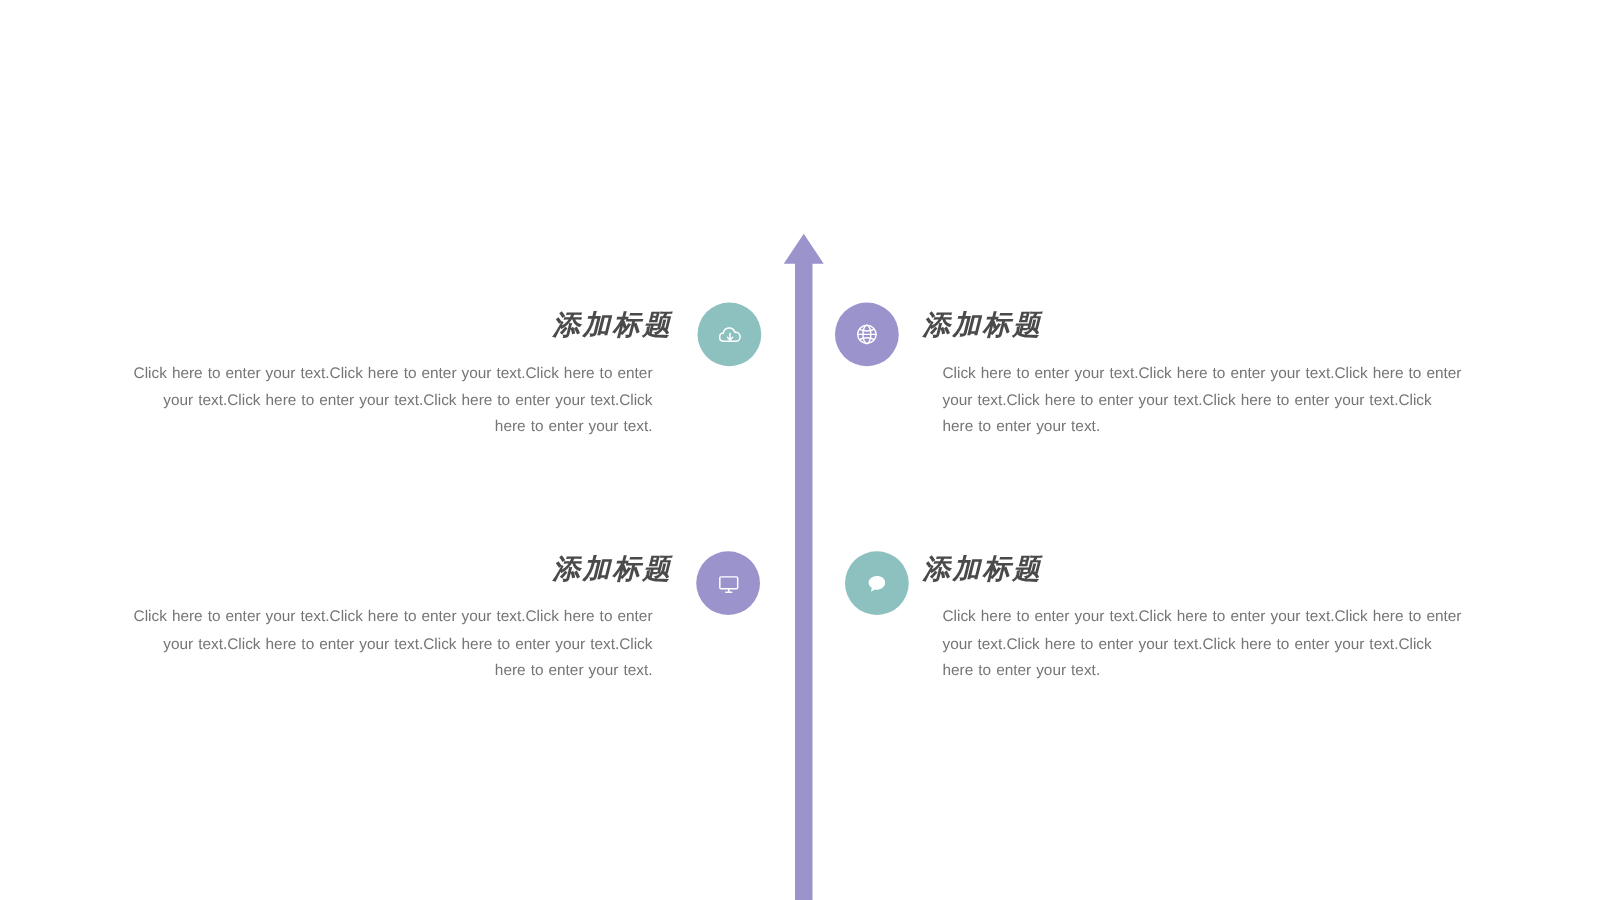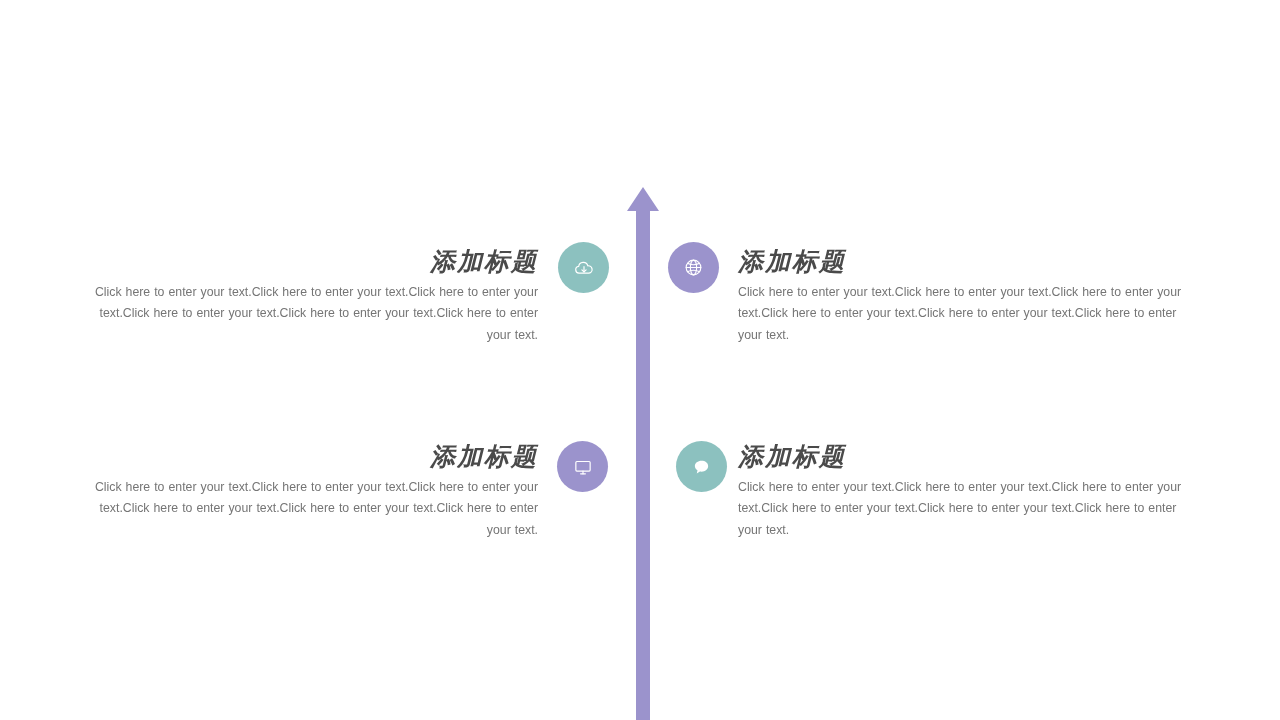--- a/index.html
+++ b/index.html
@@ -32,35 +32,35 @@
   }
   .block-left {
     text-align: right;
   }
   .block-right {
     text-align: left;
   }
 
   .block-title {
     font-family: "DejaVu Serif", "Liberation Serif", serif;
-    font-size: 25px;
+    font-size: 22px;
     font-weight: 700;
     font-style: italic;
     color: #4a4a4a;
     letter-spacing: 2px;
     line-height: 1.1;
     margin: 0 0 6px 0;
     white-space: nowrap;
   }
   .block-body {
     font-family: "Liberation Sans", sans-serif;
     font-size: 12.3px;
     line-height: 21.5px;
     color: #757575;
-    margin: 0;
+    margin: 16px;
     word-spacing: 0.6px;
   }
 
   
   .icon-circle {
     position: absolute;
     border-radius: 50%;
     display: flex;
     align-items: center;
     justify-content: center;

